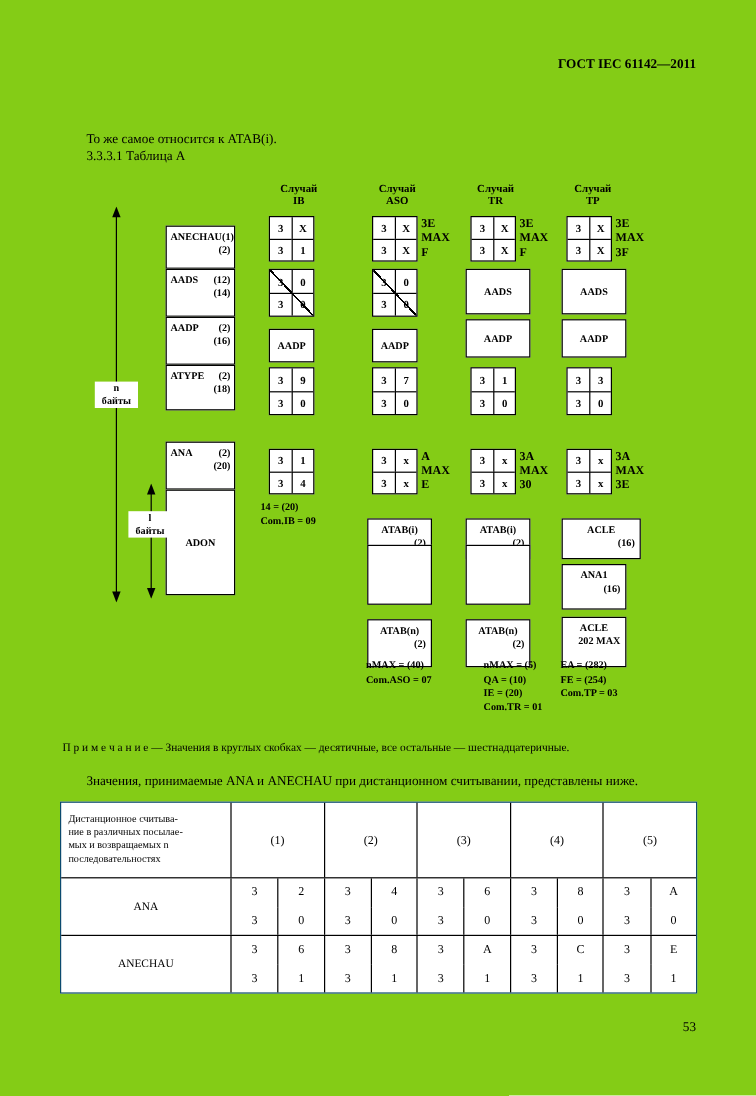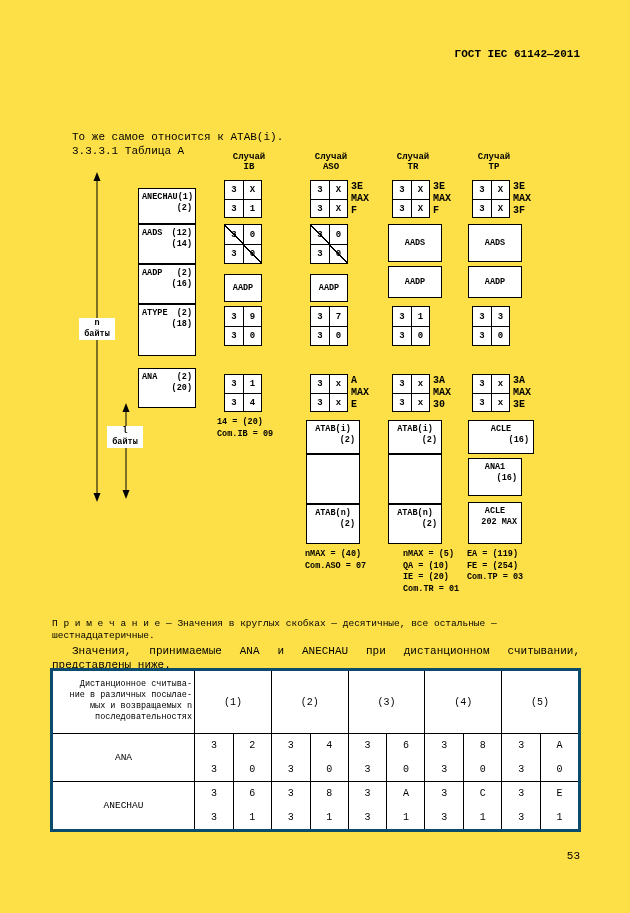--- a/index.html
+++ b/index.html
@@ -1,23 +1,23 @@
 <!DOCTYPE html>
 <html><head>
 <meta charset="utf-8">
 <style>
   * { margin:0; padding:0; box-sizing:border-box; }
   html,body { background:#ffffff; }
-  .page { position:relative; width:630px; height:913px; background:#fde047;
-          font-family:Liberation Mono, monospace; color:#000; overflow:hidden; margin:0 auto; }
+  .page { position:relative; width:630px; height:913px; background:#84cc16;
+          font-family:Liberation Serif, serif; color:#000; overflow:hidden; margin:0 auto; }
   .diagram { position:absolute; inset:0; }
 
   .doc-header { position:absolute; font-weight:bold; font-size:11px; }
   .para { position:absolute; font-size:11px; line-height:14px; text-align:justify; text-indent:20px; }
-  .line { position:absolute; font-size:11px; line-height:14px;margin-top:21px; }
+  .line { position:absolute; font-size:11px; line-height:14px; }
   .note { position:absolute; font-size:9.5px; line-height:12px; }
   .pageno { position:absolute; font-size:11px; text-align:right; }
 
   .case-h { position:absolute; text-align:center; font-weight:bold; font-size:9px; line-height:10px; }
 
   .sbox { position:absolute; width:58px; border:1px solid #000; background:#fff;
           font-weight:bold; font-size:8.5px; line-height:11px; padding:3px 3px 2px; }
   .sbox .l1 { display:flex; justify-content:space-between; }
   .sbox .l2 { text-align:right; }
   .sbox.center { display:flex; align-items:center; justify-content:center; padding:0; }
@@ -28,34 +28,34 @@
   .vbox .cell { display:flex; align-items:center; justify-content:center; }
   .vbox .cell:nth-child(2n) { border-left:1px solid #000; }
   .vbox .cell:nth-child(n+3) { border-top:1px solid #000; }
   .struck { background-image:linear-gradient(to top right,
             transparent calc(50% - 0.7px), #000 calc(50% - 0.7px),
             #000 calc(50% + 0.7px), transparent calc(50% + 0.7px)); }
 
   .lbox { position:absolute; border:1px solid #000; background:#fff; display:flex;
           align-items:center; justify-content:center; font-weight:bold; font-size:8.5px; }
   .nbox { position:absolute; border:1px solid #000; background:#fff; font-weight:bold;
-          font-size:8.5px; line-height:11px; padding-top:3px; }
+          font-size:8.5px; line-height:11px; padding-top:3px;margin-top:12px; }
   .nbox .nname { text-align:center; }
   .nbox .nsub { text-align:right; padding-right:4px; }
   .ebox { position:absolute; border:1px solid #000; background:#fff; }
 
   .ann { position:absolute; font-weight:bold; font-size:10px; line-height:12px; }
   .cnotes { position:absolute; font-weight:bold; font-size:8.5px; line-height:11.5px; white-space:nowrap; }
   .legend { position:absolute; font-weight:bold; font-size:8.5px; line-height:13px; }
   .axis-label { position:absolute; background:#fff; text-align:center; font-weight:bold;
                 font-size:8.5px; line-height:11px; z-index:2; }
   .varrow { position:absolute; z-index:1; }
 
-  .dtable { position:absolute; left:50px; top:668px; width:531px; border:3px solid #0c4a6e;
-            background:#fff; font-size:10px;text-align:right; }
+  .dtable { position:absolute; left:50px; top:668px; width:531px; border:1px solid #0c4a6e;
+            background:#fff; font-size:10px; }
   .trow { display:grid; grid-template-columns:141px repeat(5, 1fr); }
   .trow > div { border-left:1px solid #000; }
   .trow > div:first-child { border-left:none; }
   .trow + .trow { border-top:1px solid #000; }
   .thead { height:62px; }
   .tbody-row { height:48px; }
   .hdesc { font-size:8.5px; line-height:11px; padding:8px 2px 0 6px; }
   .hcol { display:flex; align-items:center; justify-content:center; }
   .rlabel { display:flex; align-items:center; justify-content:center; font-size:9.5px; }
   .vals { display:grid; grid-template-columns:1fr 1fr; grid-auto-rows:1fr; }
@@ -124,34 +124,35 @@
         </div>
       <div class="l2">(14)</div>
     </div>
     <div class="sbox" style="left:138px;top:264px;height:40px">
       <div class="l1">
           <span>AADP</span>
           <span>(2)</span>
         </div>
       <div class="l2">(16)</div>
     </div>
-    <div class="sbox" style="left:138px;top:304px;height:52px">
+    <div class="sbox" style="left:138px;top:304px;height:38px">
       <div class="l1">
           <span>ATYPE</span>
           <span>(2)</span>
         </div>
       <div class="l2">(18)</div>
     </div>
     <div class="sbox" style="left:138px;top:368px;height:40px">
       <div class="l1">
           <span>ANA</span>
           <span>(2)</span>
         </div>
       <div class="l2">(20)</div>
     </div>
+    <div class="sbox center" style="left:138px;top:408px;height:88px">ADON</div>
 
     <div class="vbox" style="left:224px;top:180px;height:38px">
         <div class="cell">3</div>
         <div class="cell">X</div>
         <div class="cell">3</div>
         <div class="cell">1</div>
       </div>
     <div class="vbox struck" style="left:224px;top:224px;height:40px">
         <div class="cell">3</div>
         <div class="cell">0</div>
@@ -307,21 +308,21 @@
     </div>
     <div class="nbox" style="left:468px;top:458px;width:54px;height:38px">
       <div class="nname">ANA1</div>
       <div class="nsub">(16)</div>
     </div>
     <div class="nbox" style="left:468px;top:502px;width:54px;height:42px">
       <div class="nname">ACLE</div>
       <div class="nsub">202 MAX</div>
     </div>
     <div class="cnotes" style="left:467px;top:549px">
-        <div>EA = (119)</div>
+        <div>EA = (282)</div>
         <div>FE = (254)</div>
         <div>Com.TP = 03</div>
       </div>
 
   </div>
 
   <div class="note" style="left:52px;top:618px;width:528px">П р и м е ч а н и е — Значения в круглых скобках — десятичные, все остальные — шестнадцатеричные.</div>
   <div class="para" style="left:52px;top:644px;width:528px">Значения, принимаемые ANA и ANECHAU при дистанционном считывании, представлены ниже.</div>
 
   <div class="dtable">

